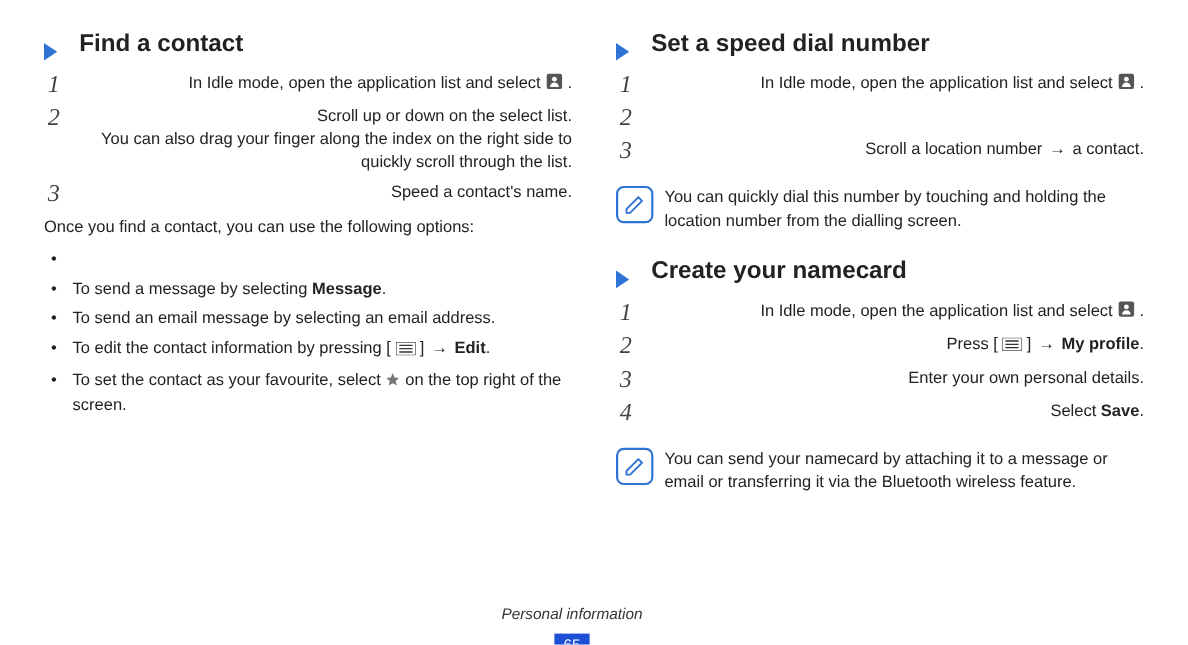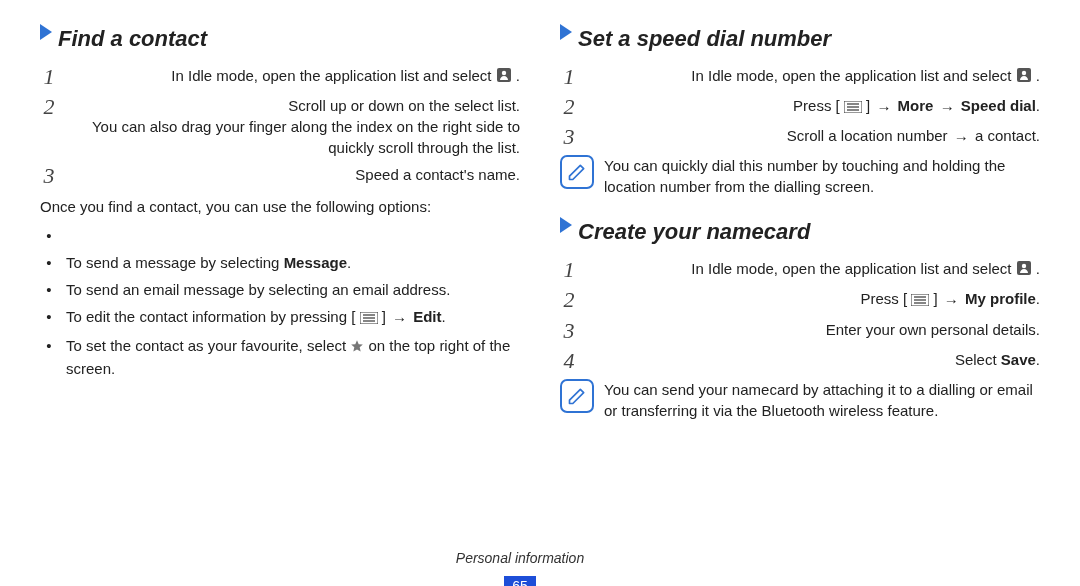--- a/index.html
+++ b/index.html
@@ -23,26 +23,25 @@
   .col {
     flex: 1;
     font-size: 15px;
     line-height: 1.4;
   }
   .section {
     margin-bottom: 20px;
   }
   .sec-head {
     display: flex;
-    align-items: flex-start;
-    gap: 6px;
+    align-items: flex-end;
+    gap: 20px;
     font-size: 22px;
     font-weight: 700;
     margin-bottom: 10px;
-    font-style: italic;
   }
   .chev {
     width: 0; height: 0;
     border-top: 8px solid transparent;
     border-bottom: 8px solid transparent;
     border-left: 12px solid #2f73d4;
     display: inline-block;
   }
   ol.steps {
     list-style: none;
@@ -83,21 +82,21 @@
     margin-bottom: 6px;
   }
   .dot {
     width: 18px;
     flex-shrink: 0;
     text-align: center;
   }
   .note {
     display: flex;
     gap: 10px;
-    margin-top: 6px;
+    margin-top: 20px;
     align-items: flex-start;
   }
   .note-icon {
     width: 30px;
     height: 30px;
     border: 2.5px solid #2f73d4;
     border-radius: 7px;
     display: flex;
     align-items: center;
     justify-content: center;
@@ -232,32 +231,20 @@
                   <rect x="1" y="1" width="14" height="14" rx="2" fill="#555"></rect>
                   <circle cx="8" cy="6" r="2.2" fill="#fff"></circle>
                   <path d="M4 13c0-2.2 1.8-4 4-4s4 1.8 4 4" fill="#fff"></path>
                 </svg>
             </span>
             <span>.</span>
           </span>
         </li>
         <li>
           <span class="num">2</span>
-          <span class="step-body">
-            <span>Press [</span>
-            <span class="inline-icon">
-              <svg width="18" height="12" viewBox="0 0 18 12">
-                  <rect x="0" y="0" width="18" height="12" fill="none" stroke="#333" stroke-width="1"></rect>
-                  <line x1="3" y1="3" x2="15" y2="3" stroke="#333" stroke-width="1.2"></line>
-                  <line x1="3" y1="6" x2="15" y2="6" stroke="#333" stroke-width="1.2"></line>
-                  <line x1="3" y1="9" x2="15" y2="9" stroke="#333" stroke-width="1.2"></line>
-                </svg>
-            </span>
-            <span>] </span><span class="arrow">→</span><span class="b"> More </span><span class="arrow">→</span><span class="b"> Speed dial</span><span>.</span>
-          </span>
         </li>
         <li>
           <span class="num">3</span>
           <span class="step-body">
             <span>Scroll a location number </span><span class="arrow">→</span><span> a contact.</span>
           </span>
         </li>
       </ol>
       <div class="note">
         <span class="note-icon">
@@ -314,21 +301,21 @@
             <span>Select </span><span class="b">Save</span><span>.</span>
           </span>
         </li>
       </ol>
       <div class="note">
         <span class="note-icon">
           <svg width="20" height="20" viewBox="0 0 24 24">
               <path d="M3 17l13-13 4 4-13 13H3v-4z" fill="none" stroke="#2f73d4" stroke-width="2" stroke-linejoin="round"></path>
             </svg>
         </span>
-        <span>You can send your namecard by attaching it to a dialling or email or transferring it via the Bluetooth wireless feature.</span>
+        <span>You can send your namecard by attaching it to a message or email or transferring it via the Bluetooth wireless feature.</span>
       </div>
     </div>
 
   </div>
 </div>
 
 <div class="footer">
   <span>Personal information</span>
   <span class="pg">65</span>
 </div>

